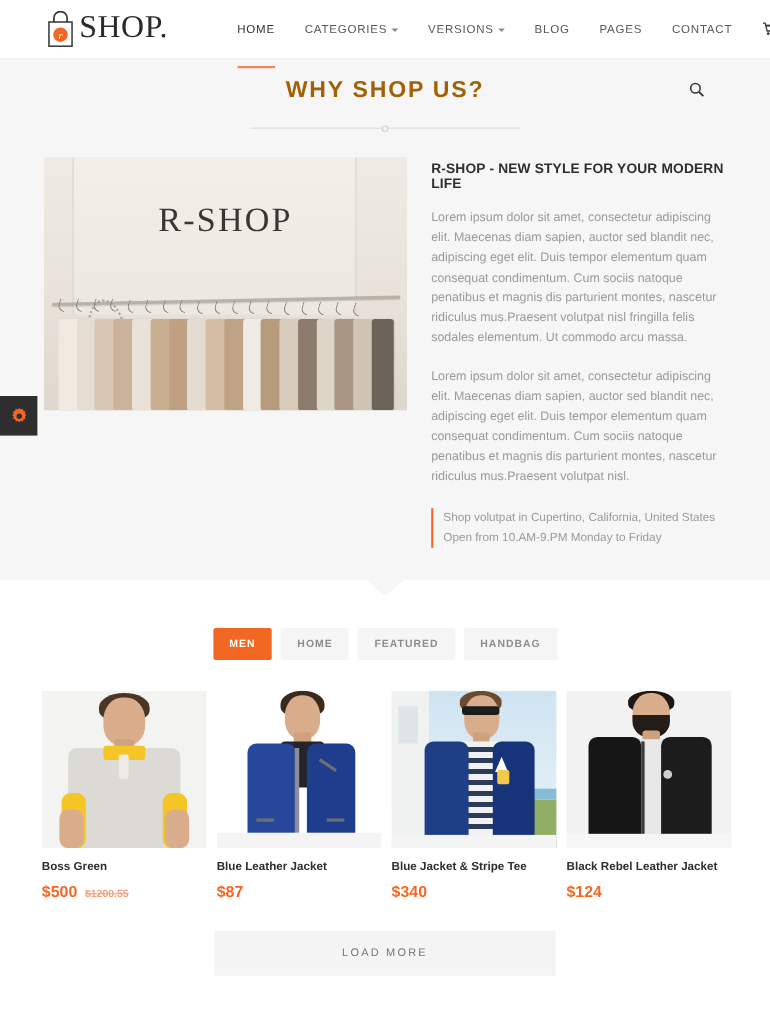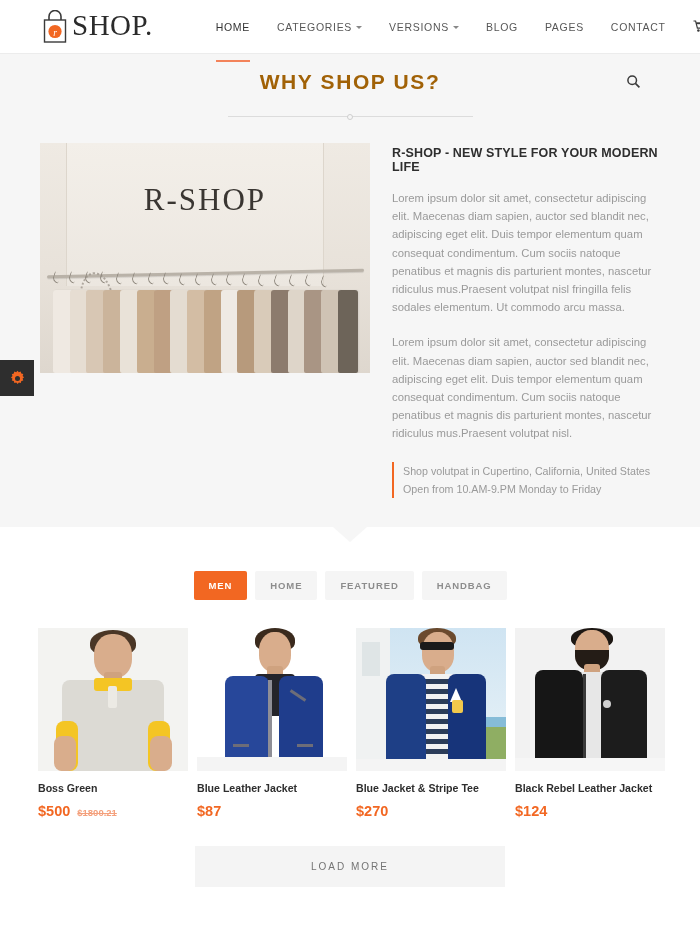--- a/index.html
+++ b/index.html
@@ -461,21 +461,21 @@
         <div style="position:absolute;left:70px;top:58px;width:9px;height:22px;background:#eceae4;border-radius:2px;"></div>
         <div class="arm" style="left:18px;top:93px;width:22px;height:50px;background:#f4c524;"></div>
         <div class="arm" style="left:110px;top:93px;width:22px;height:50px;background:#f4c524;"></div>
         <div class="arm" style="left:16px;top:108px;width:22px;height:35px;background:#d9ad8c;"></div>
         <div class="arm" style="left:112px;top:108px;width:22px;height:35px;background:#d9ad8c;"></div>
       </div>
     </div>
     <div class="p-name">Boss Green</div>
     <div class="p-price-row">
       <span class="p-price">$500</span>
-      <span class="p-old">$1800.21</span>
+      <span class="p-old">$1200.55</span>
     </div>
   </div>
 
   <div class="product">
     <div class="p-img">
       <div class="mdl" style="background:#ffffff;">
         <div class="hair" style="left:58px;top:0px;width:40px;height:24px;background:#3a2a1d;"></div>
         <div class="head" style="left:62px;top:4px;width:32px;height:40px;"></div>
         <div class="neck" style="left:70px;top:38px;width:16px;height:14px;"></div>
         <div style="position:absolute;left:58px;top:46px;width:40px;height:42px;background:#24242a;border-radius:4px;"></div>
@@ -512,21 +512,21 @@
         <div class="torso" style="left:30px;top:46px;width:40px;height:97px;background:#1e3f86;"></div>
         <div class="torso" style="left:92px;top:46px;width:38px;height:97px;background:#17347a;"></div>
         <div style="position:absolute;left:94px;top:60px;width:12px;height:14px;background:#ffffff;
           clip-path:polygon(0 100%,50% 0,100% 100%);"></div>
         <div style="position:absolute;left:96px;top:72px;width:11px;height:13px;background:#f2c94c;border-radius:2px;"></div>
         <div style="position:absolute;left:0;right:0;bottom:0;height:12px;background:#f4f4f4;"></div>
       </div>
     </div>
     <div class="p-name">Blue Jacket &amp; Stripe Tee</div>
     <div class="p-price-row">
-      <span class="p-price">$270</span>
+      <span class="p-price">$340</span>
       <span class="p-old"></span>
     </div>
   </div>
 
   <div class="product">
     <div class="p-img">
       <div class="mdl" style="background:#f2f2f2;">
         <div class="hair" style="left:56px;top:0px;width:42px;height:20px;background:#1d1713;"></div>
         <div class="head" style="left:60px;top:2px;width:34px;height:40px;"></div>
         <div style="position:absolute;left:60px;top:22px;width:34px;height:20px;background:#241c16;border-radius:0 0 14px 14px;"></div>

